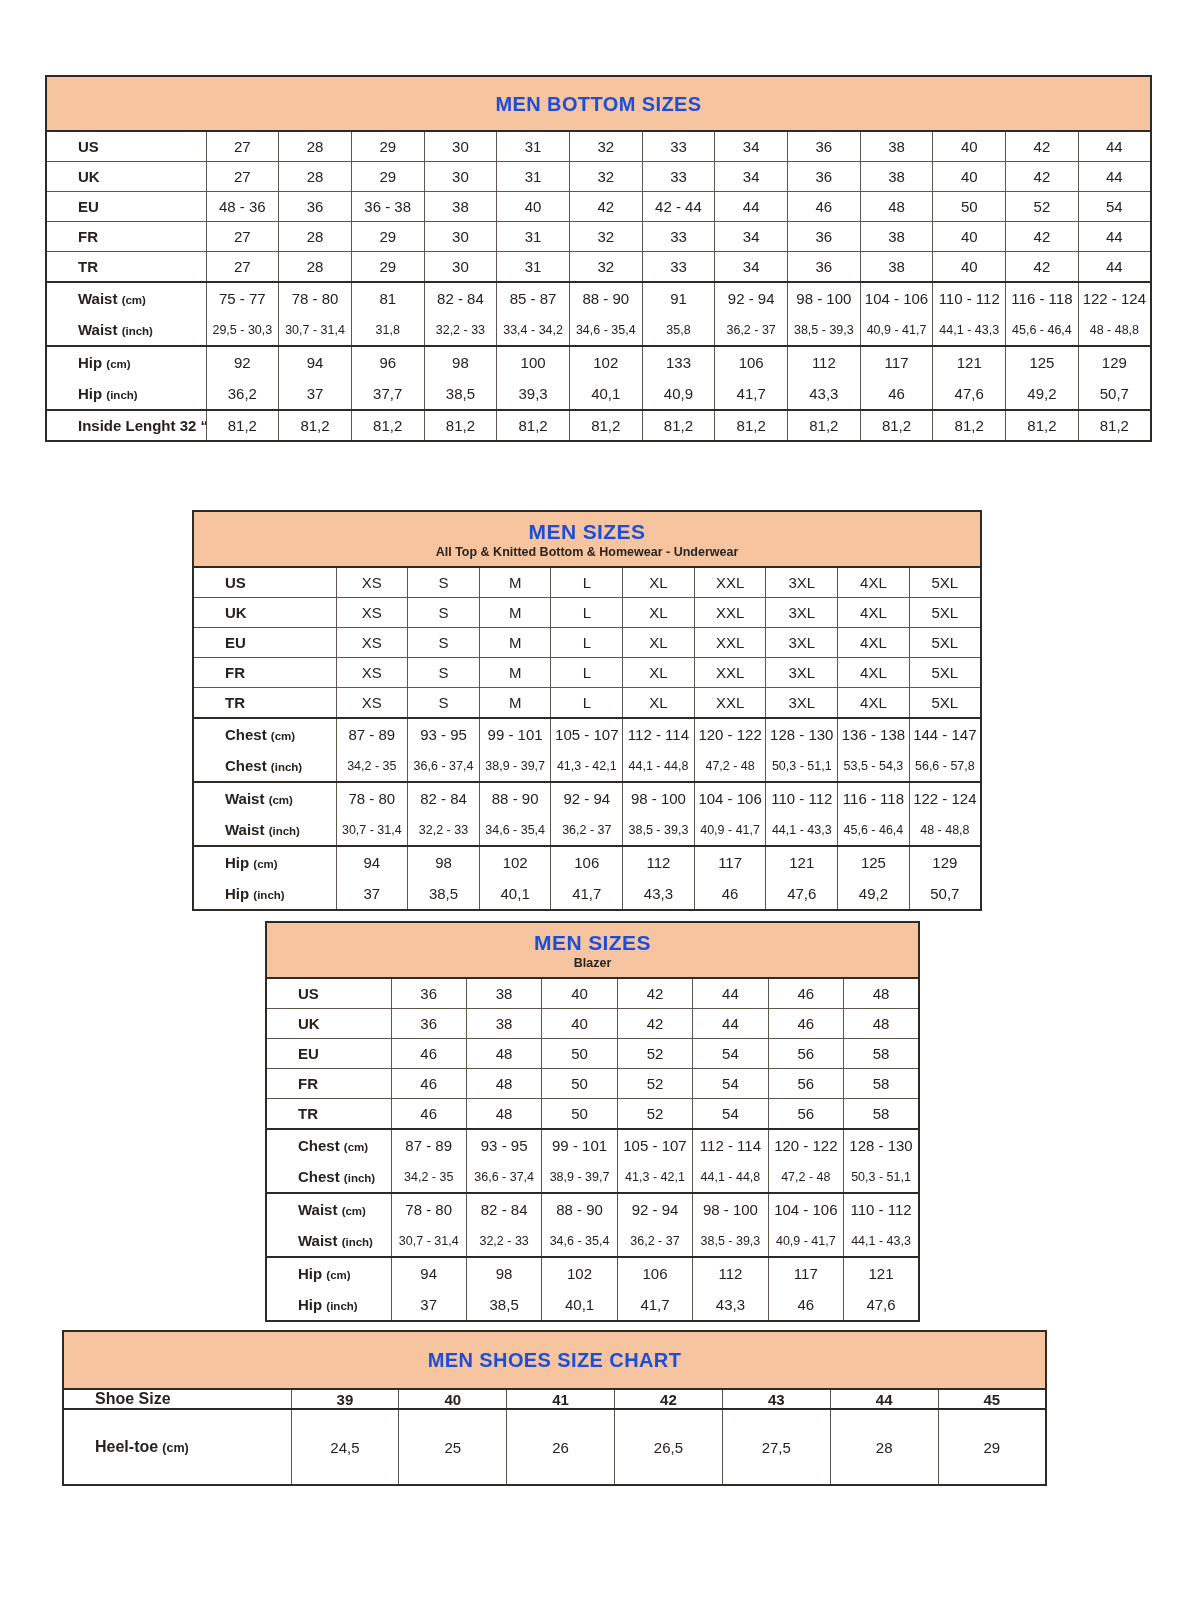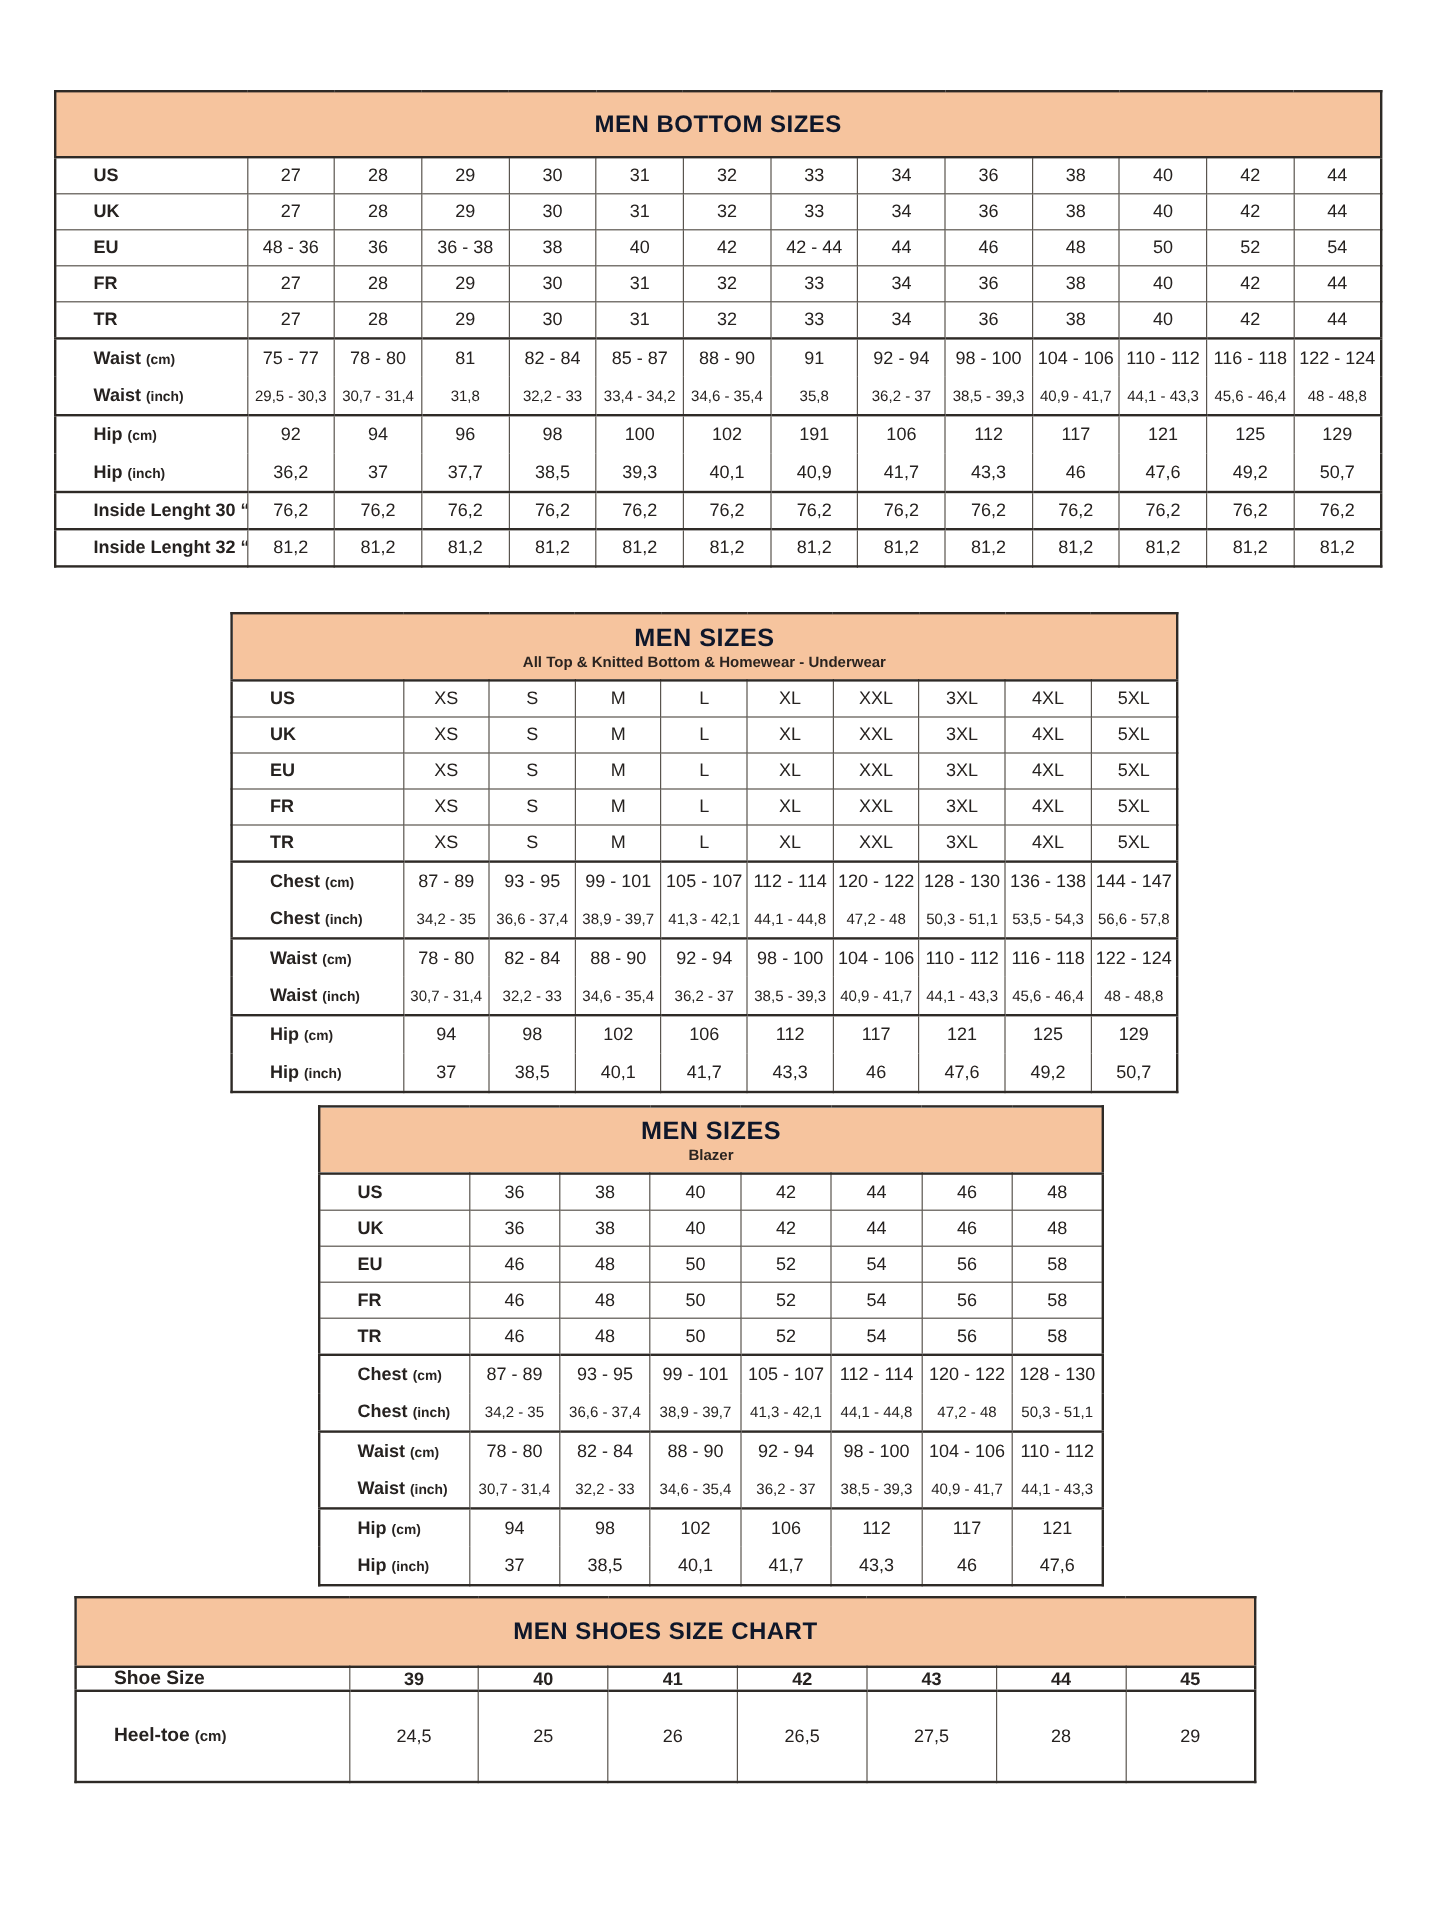--- a/index.html
+++ b/index.html
@@ -55,21 +55,21 @@
   }
   .lbl  { font-size: 15px; font-weight: bold; }
   .unit { font-size: 11.5px; font-weight: bold; }
   .val.small { font-size: 12.5px; }
   .val.bold  { font-weight: bold; }
 
   .tbl-title {
     font-size: 20px;
     font-weight: bold;
     letter-spacing: 0.4px;
-    color: #0f172a;
+    color: #1d4ed8;
     line-height: 1.2;
   }
   #t2 .tbl-title, #t3 .tbl-title { font-size: 21px; }
   .tbl-subtitle {
     font-size: 12.5px;
     font-weight: bold;
     color: #2b2420;
     margin-top: 1px;
   }
 
@@ -229,21 +229,21 @@
           <td class="val small">48 - 48,8</td>
         </tr>
         <tr class="measure group-2 group-start pair no-bottom">
           <td class="label-cell"><span class="lbl">Hip</span> <span class="unit">(cm)</span></td>
           <td class="val">92</td>
           <td class="val">94</td>
           <td class="val">96</td>
           <td class="val">98</td>
           <td class="val">100</td>
           <td class="val">102</td>
-          <td class="val">191</td>
+          <td class="val">133</td>
           <td class="val">106</td>
           <td class="val">112</td>
           <td class="val">117</td>
           <td class="val">121</td>
           <td class="val">125</td>
           <td class="val">129</td>
         </tr>
         <tr class="measure group-2 pair no-top">
           <td class="label-cell"><span class="lbl">Hip</span> <span class="unit">(inch)</span></td>
           <td class="val">36,2</td>
@@ -253,36 +253,20 @@
           <td class="val">39,3</td>
           <td class="val">40,1</td>
           <td class="val">40,9</td>
           <td class="val">41,7</td>
           <td class="val">43,3</td>
           <td class="val">46</td>
           <td class="val">47,6</td>
           <td class="val">49,2</td>
           <td class="val">50,7</td>
         </tr>
-        <tr class="measure group-3 group-start single">
-          <td class="label-cell"><span class="lbl">Inside Lenght 30 “</span></td>
-          <td class="val">76,2</td>
-          <td class="val">76,2</td>
-          <td class="val">76,2</td>
-          <td class="val">76,2</td>
-          <td class="val">76,2</td>
-          <td class="val">76,2</td>
-          <td class="val">76,2</td>
-          <td class="val">76,2</td>
-          <td class="val">76,2</td>
-          <td class="val">76,2</td>
-          <td class="val">76,2</td>
-          <td class="val">76,2</td>
-          <td class="val">76,2</td>
-        </tr>
         <tr class="measure group-4 group-start single">
           <td class="label-cell"><span class="lbl">Inside Lenght 32 “</span></td>
           <td class="val">81,2</td>
           <td class="val">81,2</td>
           <td class="val">81,2</td>
           <td class="val">81,2</td>
           <td class="val">81,2</td>
           <td class="val">81,2</td>
           <td class="val">81,2</td>
           <td class="val">81,2</td>

